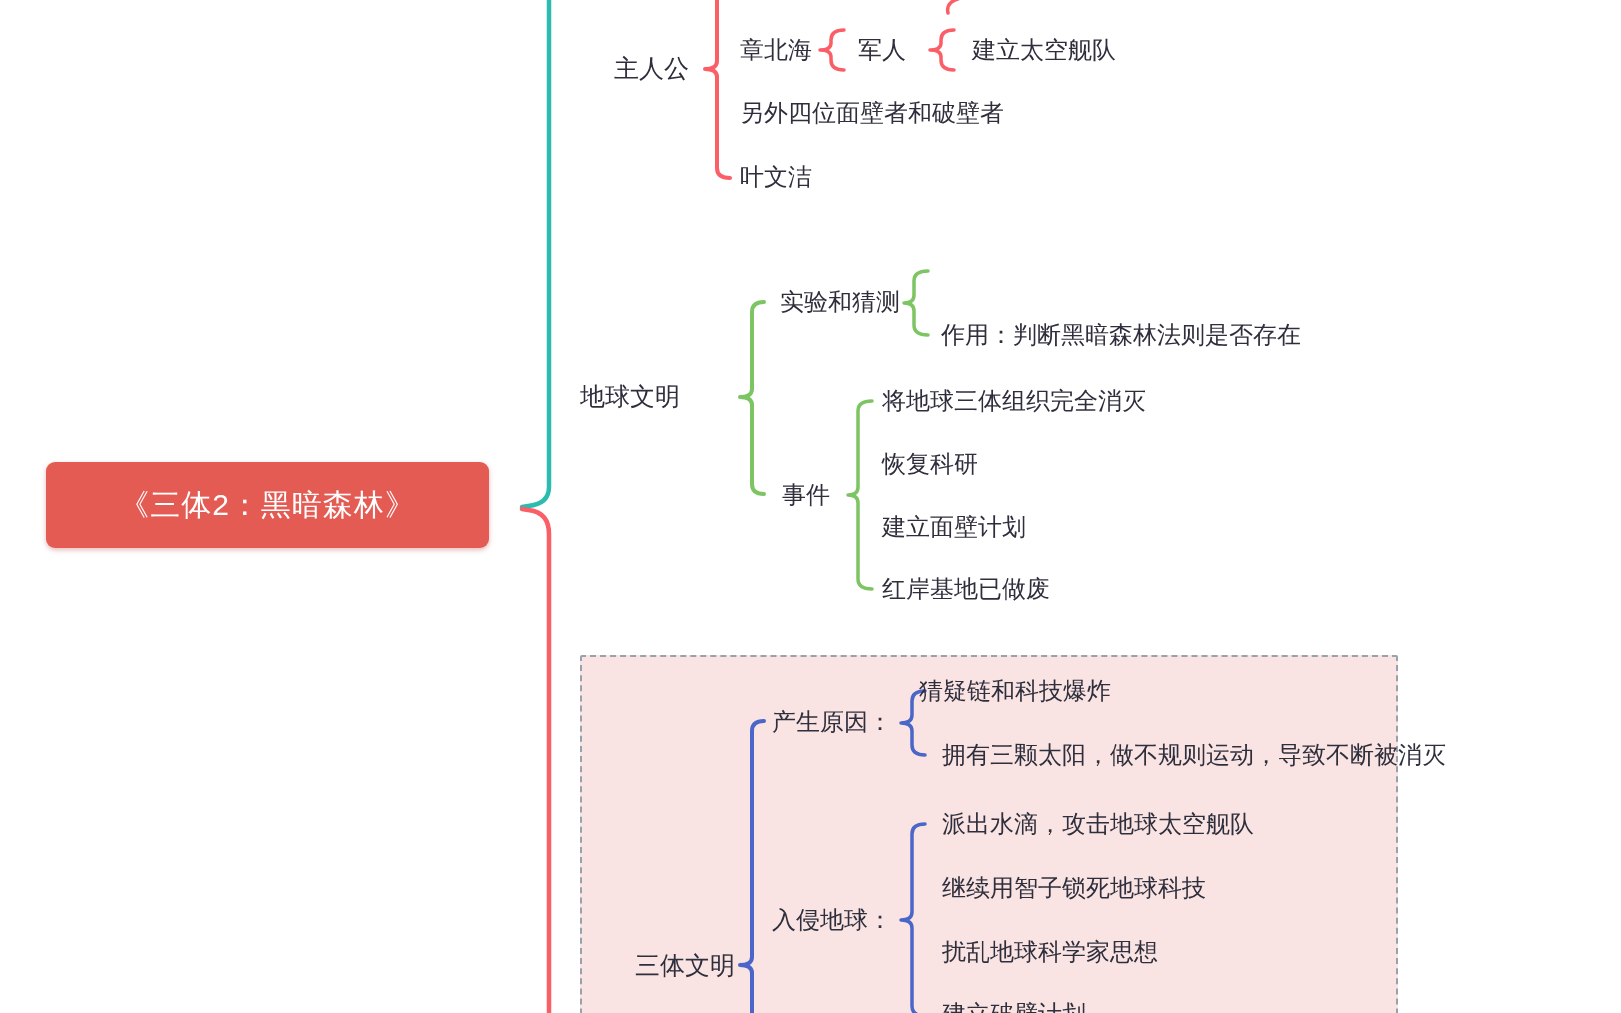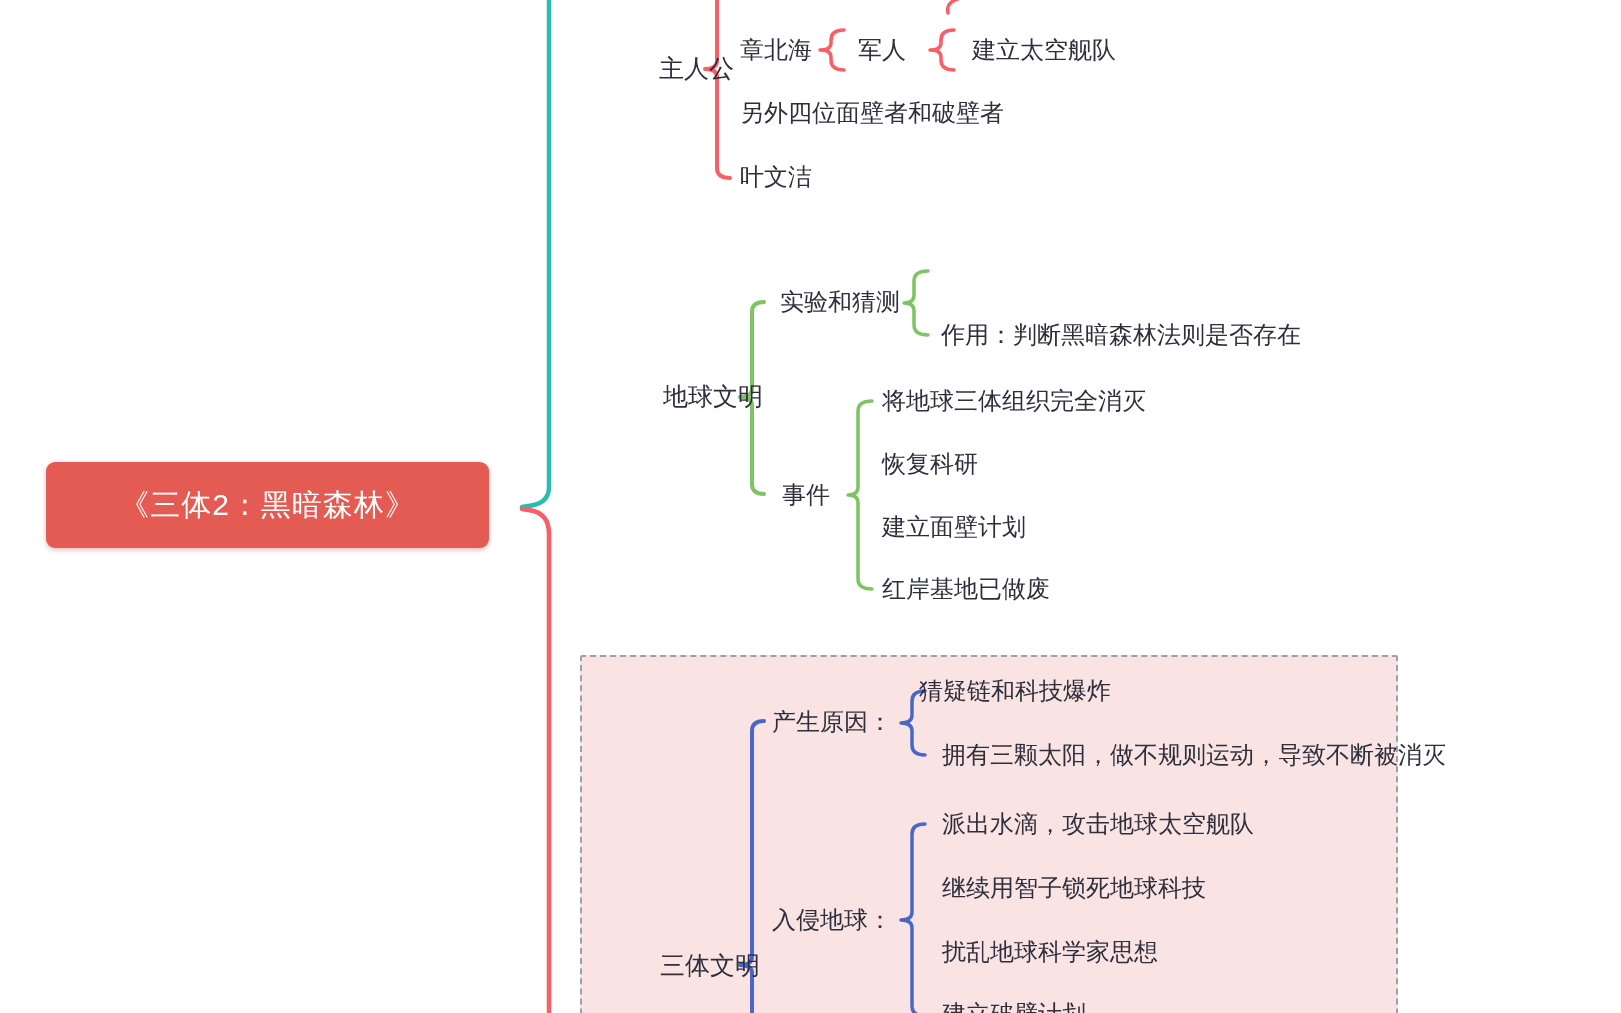--- a/index.html
+++ b/index.html
@@ -23,21 +23,21 @@
     display:flex;align-items:center;justify-content:center;
     box-shadow:0 2px 5px rgba(180,60,55,.35);
   }
   .root-node .root-label{
     color:#ffffff;font-size:30px;letter-spacing:1px;white-space:nowrap;
   }
   .lbl{
     position:absolute;transform:translateY(-50%);
     white-space:nowrap;font-size:24px;line-height:1.25;
   }
-  .lbl.big{font-size:25px;margin-left:45px;}
+  .lbl.big{font-size:25px;}
 </style>
 </head>
 <body>
 
 <div class="canvas">
 
   <div class="highlight-box"></div>
 
   <svg class="lines" viewBox="0 0 1621 1013">
 
@@ -70,30 +70,30 @@
     <span class="root-label">《三体2：黑暗森林》</span>
   </div>
 
   <div class="lbl big" style="left:614px;top:69px">主人公</div>
   <div class="lbl" style="left:740px;top:50px">章北海</div>
   <div class="lbl" style="left:858px;top:50px">军人</div>
   <div class="lbl" style="left:972px;top:50px">建立太空舰队</div>
   <div class="lbl" style="left:740px;top:113px">另外四位面壁者和破壁者</div>
   <div class="lbl" style="left:740px;top:177px">叶文洁</div>
 
-  <div class="lbl big" style="left:618px;top:397px">地球文明</div>
+  <div class="lbl big" style="left:580px;top:397px">地球文明</div>
   <div class="lbl" style="left:780px;top:302px">实验和猜测</div>
   <div class="lbl" style="left:941px;top:335px">作用：判断黑暗森林法则是否存在</div>
   <div class="lbl" style="left:782px;top:495px">事件</div>
   <div class="lbl" style="left:882px;top:401px">将地球三体组织完全消灭</div>
   <div class="lbl" style="left:882px;top:464px">恢复科研</div>
   <div class="lbl" style="left:882px;top:527px">建立面壁计划</div>
   <div class="lbl" style="left:882px;top:589px">红岸基地已做废</div>
 
-  <div class="lbl big" style="left:615px;top:966px">三体文明</div>
+  <div class="lbl big" style="left:635px;top:966px">三体文明</div>
   <div class="lbl" style="left:772px;top:722px">产生原因：</div>
   <div class="lbl" style="left:919px;top:691px">猜疑链和科技爆炸</div>
   <div class="lbl" style="left:942px;top:755px">拥有三颗太阳，做不规则运动，导致不断被消灭</div>
   <div class="lbl" style="left:772px;top:920px">入侵地球：</div>
   <div class="lbl" style="left:942px;top:824px">派出水滴，攻击地球太空舰队</div>
   <div class="lbl" style="left:942px;top:888px">继续用智子锁死地球科技</div>
   <div class="lbl" style="left:942px;top:952px">扰乱地球科学家思想</div>
   <div class="lbl" style="left:942px;top:1014px">建立破壁计划</div>
 
 </div>

